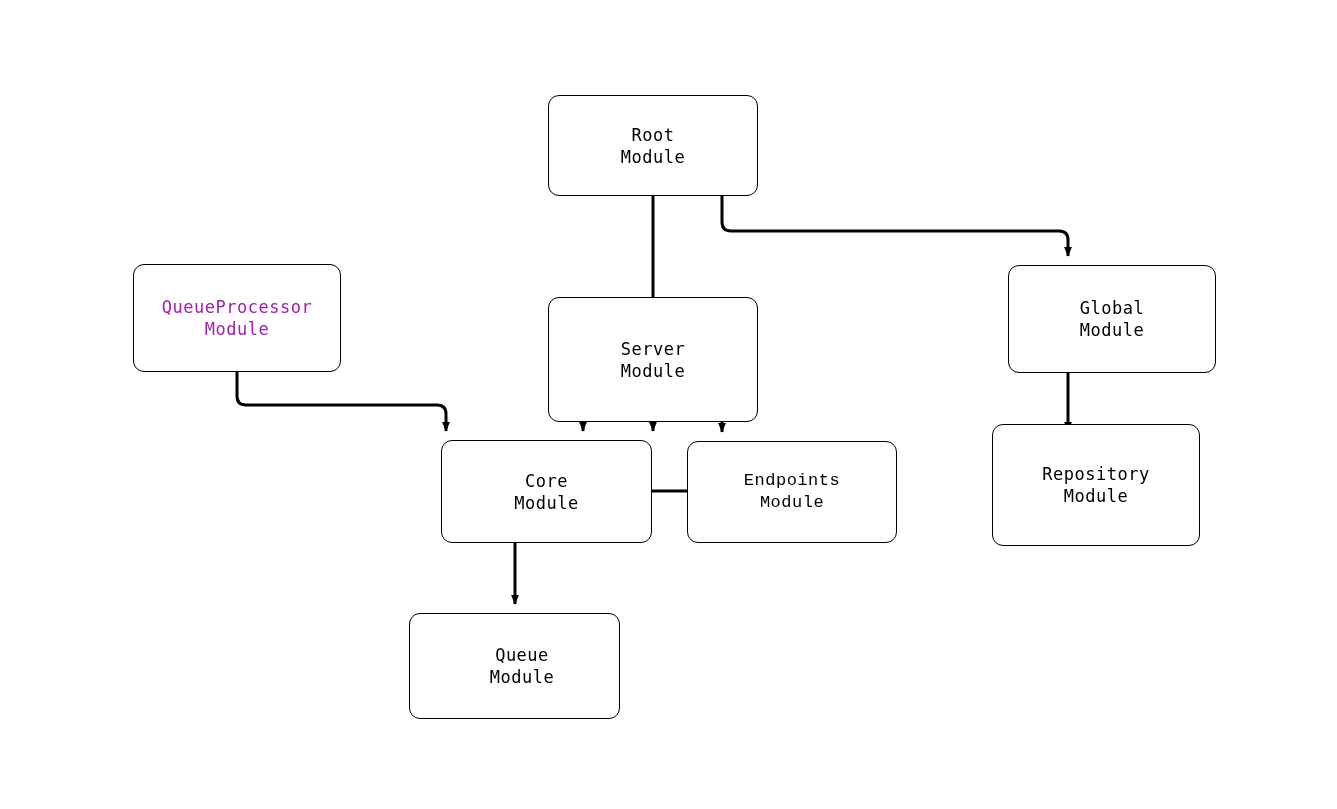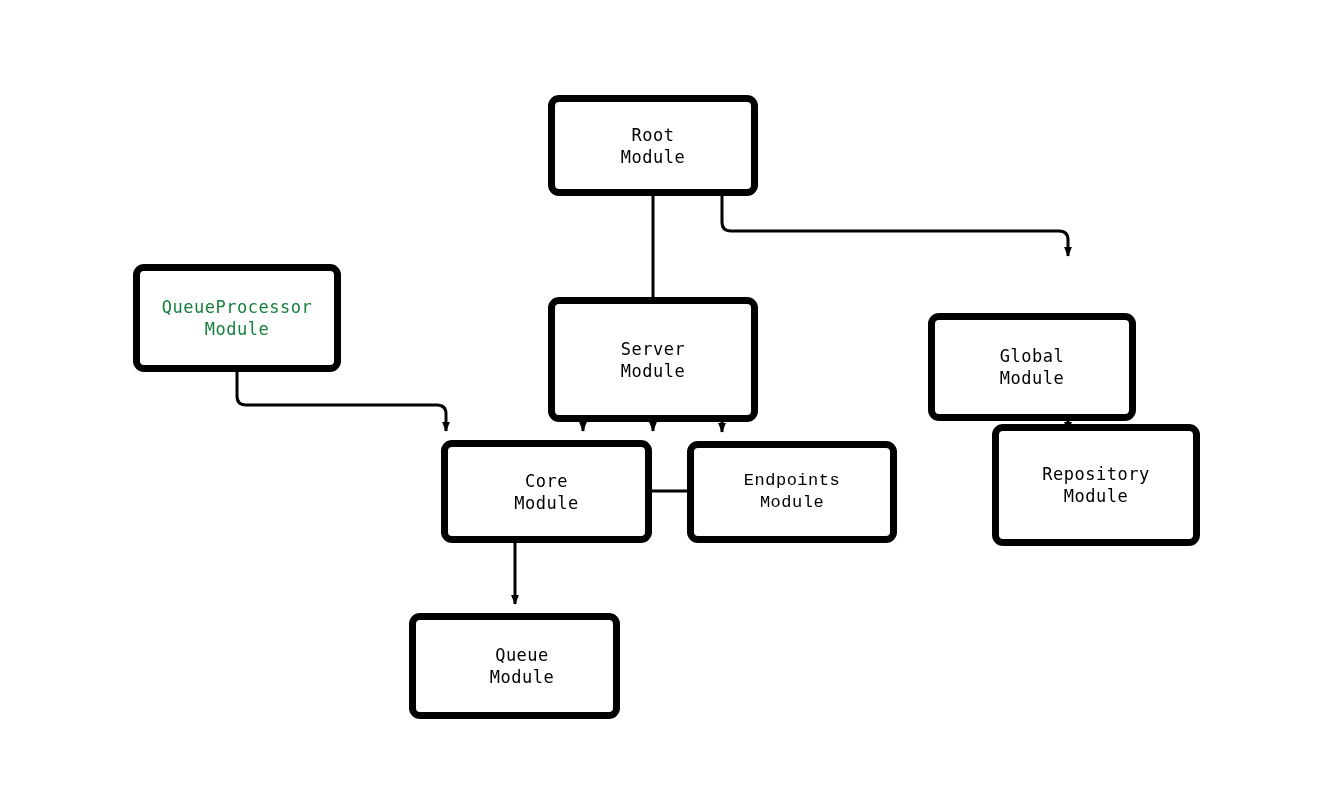--- a/index.html
+++ b/index.html
@@ -20,21 +20,21 @@
     position: absolute;
     left: 0;
     top: 0;
     width: 1337px;
     height: 809px;
   }
   .node {
     position: absolute;
     box-sizing: border-box;
     background: #ffffff;
-    border: 7px solid #fca5a5;
+    border: 1px solid #fca5a5;
     border-radius: 11px;
     display: flex;
     align-items: center;
     justify-content: center;
     z-index: 2;
   }
   .node-label {
     text-align: center;
     font-size: 17px;
     line-height: 22px;
@@ -88,30 +88,30 @@
       <path d="M 515 543 L 515 604" fill="none" stroke="#000000" stroke-width="3" marker-end="url(#arrowhead)"></path>
     </g>
   </svg>
 
   <div class="node" style="left: 548px; top: 95px; width: 210px; height: 101px; border-color: rgb(0, 0, 0);">
     <div class="node-label" style="color: rgb(0, 0, 0);">Root
 Module</div>
   </div>
 
   <div class="node" style="left: 133px; top: 264px; width: 208px; height: 108px; border-color: rgb(0, 0, 0);">
-    <div class="node-label" style="color: #15803d;">QueueProcessor
+    <div class="node-label" style="color: #a21caf;">QueueProcessor
 Module</div>
   </div>
 
   <div class="node" style="left: 548px; top: 265px; width: 210px; height: 125px; border-color: rgb(0, 0, 0); margin-top: 32px;">
     <div class="node-label" style="color: rgb(0, 0, 0);">Server
 Module</div>
   </div>
 
-  <div class="node" style="left: 928px; top: 265px; width: 208px; height: 108px; border-color: rgb(0, 0, 0); margin-top: 48px;">
+  <div class="node" style="left: 1008px; top: 265px; width: 208px; height: 108px; border-color: rgb(0, 0, 0);">
     <div class="node-label" style="color: rgb(0, 0, 0);">Global
 Module</div>
   </div>
 
   <div class="node" style="left: 409px; top: 440px; width: 211px; height: 103px; border-color: rgb(0, 0, 0); margin-left: 32px;">
     <div class="node-label" style="color: rgb(0, 0, 0);">Core
 Module</div>
   </div>
 
   <div class="node" style="left: 687px; top: 441px; width: 210px; height: 102px; border-color: rgb(0, 0, 0); font-family: Liberation Mono, monospace;">

